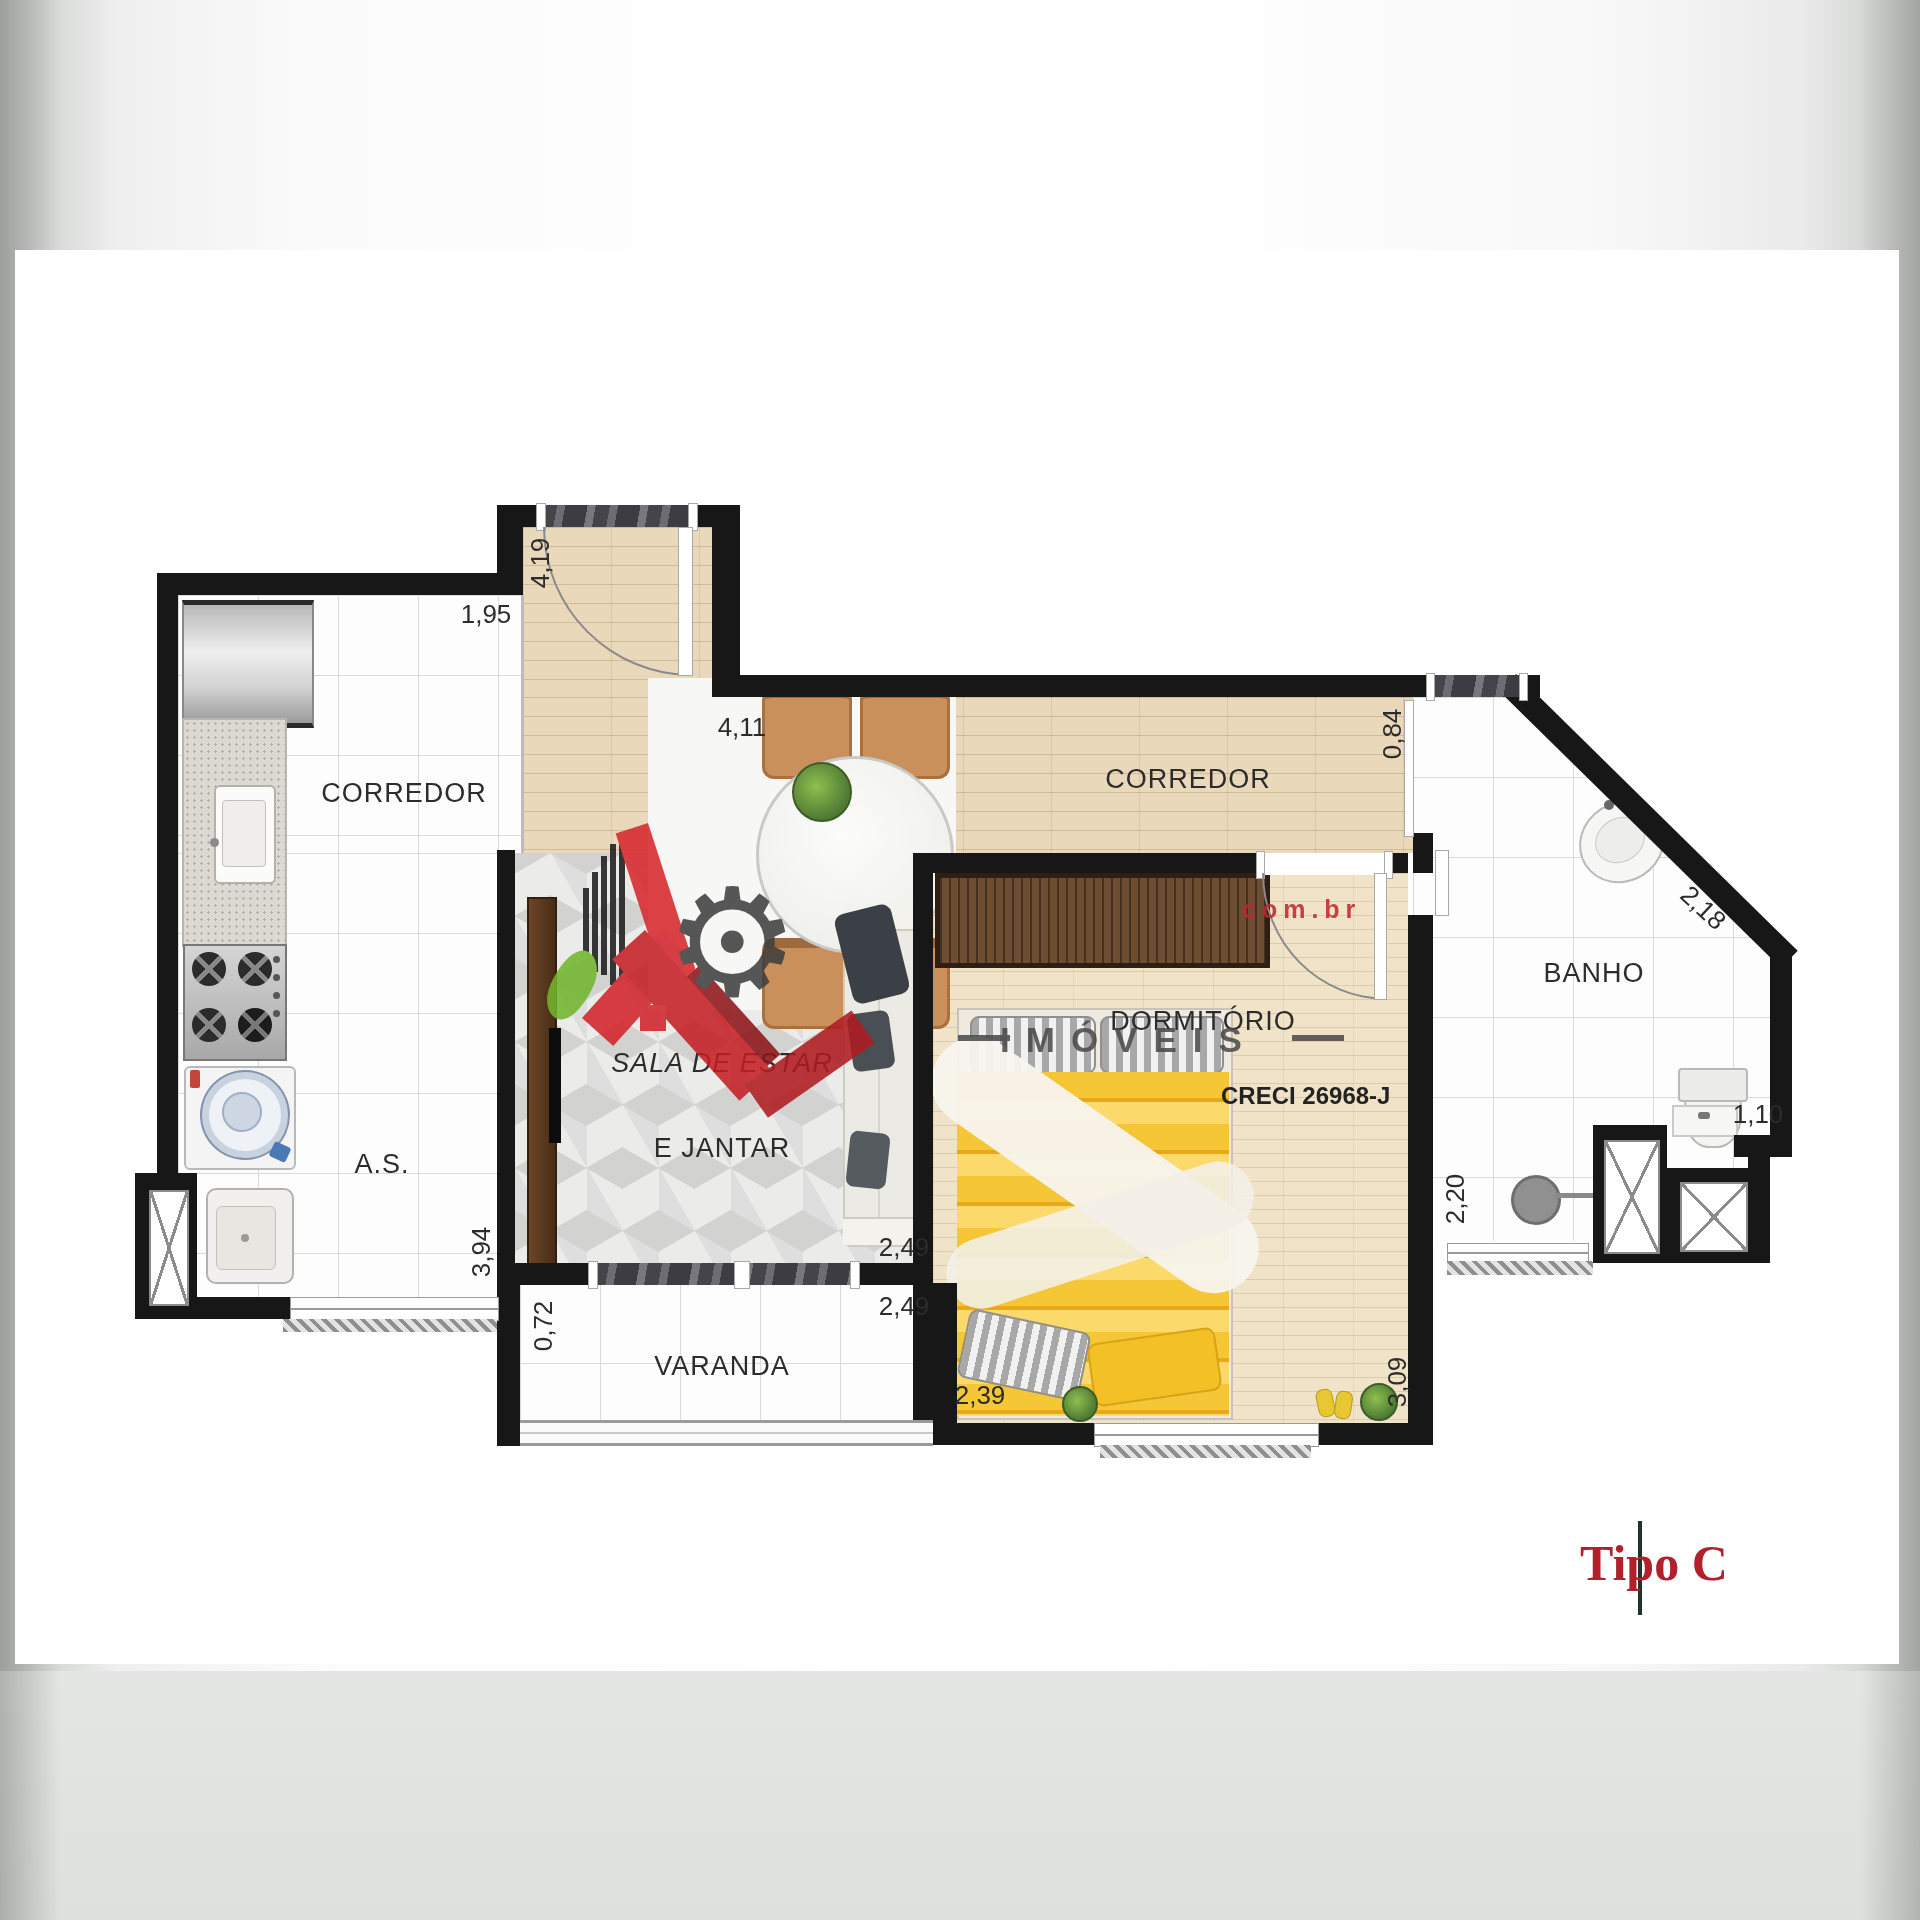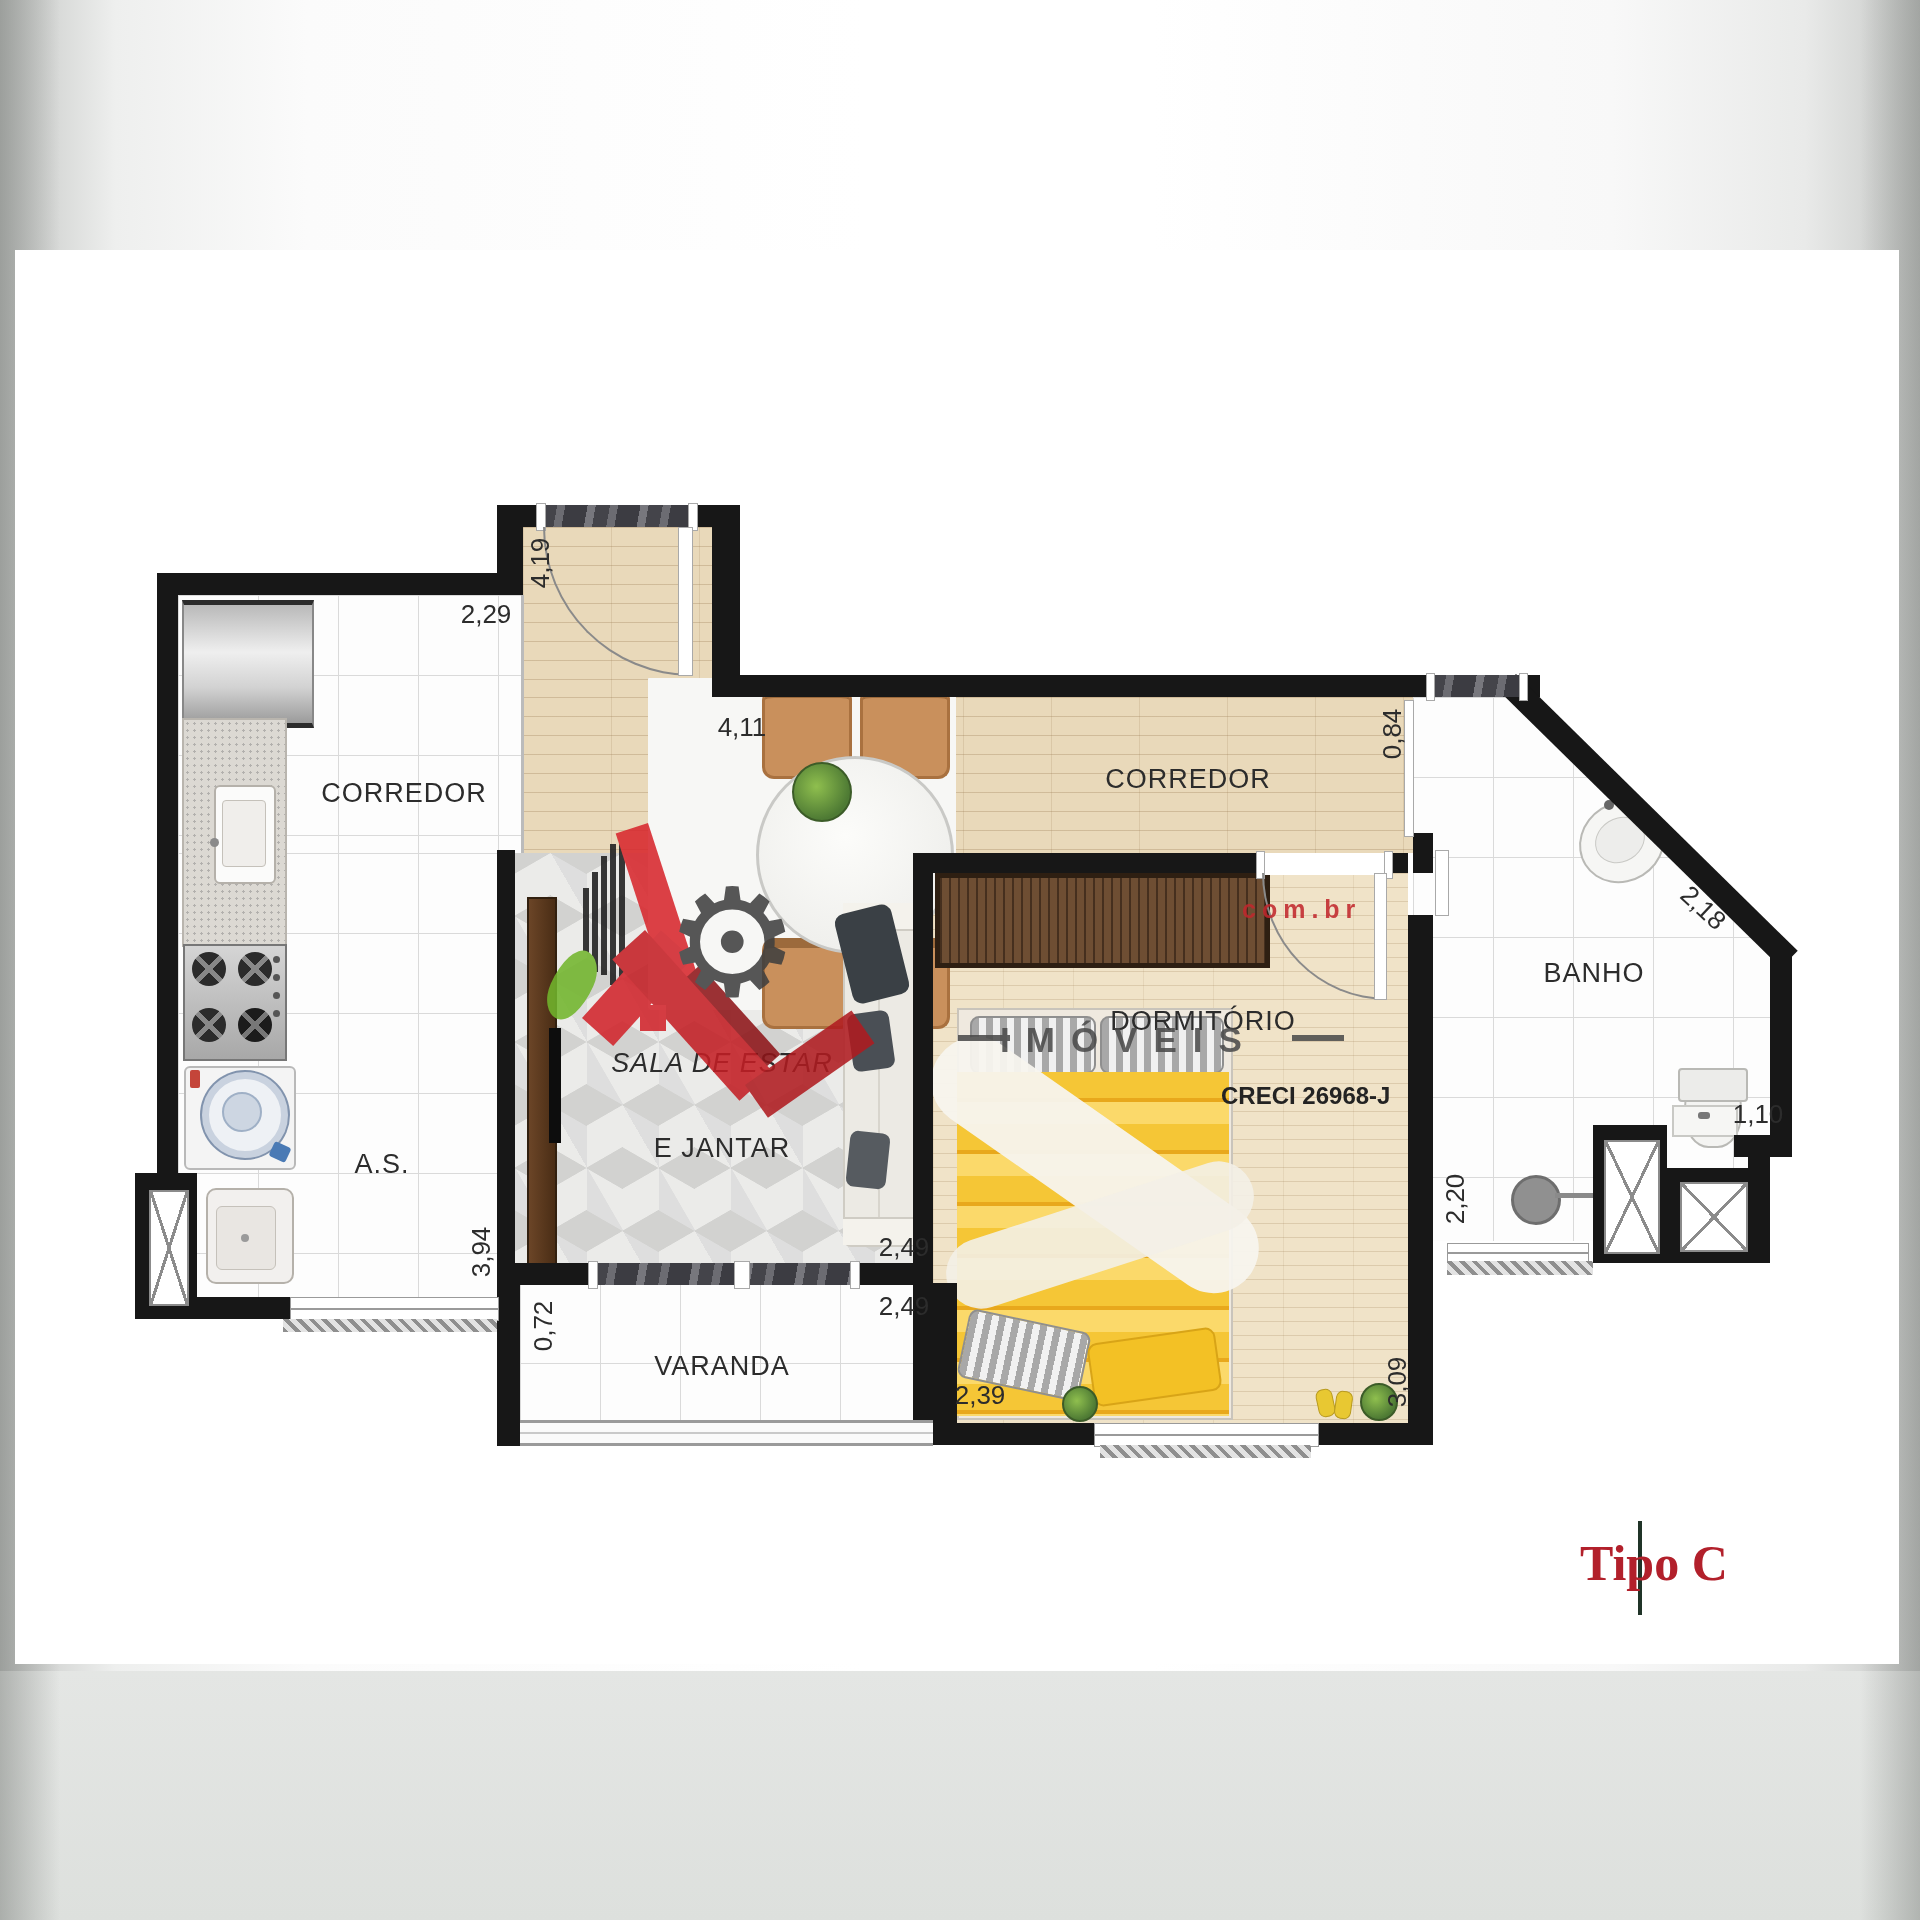--- a/index.html
+++ b/index.html
@@ -197,21 +197,21 @@
 
     <div class="abs label" style="left:389px;top:543px;">CORREDOR</div>
     <div class="abs label" style="left:1173px;top:529px;">CORREDOR</div>
     <div class="abs label" style="left:1579px;top:723px;">BANHO</div>
     <div class="abs label" style="left:367px;top:914px;">A.S.</div>
     <div class="abs label" style="left:707px;top:813px;font-style:italic;">SALA DE ESTAR</div>
     <div class="abs label" style="left:707px;top:898px;">E JANTAR</div>
     <div class="abs label" style="left:1188px;top:771px;">DORMITÓRIO</div>
     <div class="abs label" style="left:707px;top:1116px;">VARANDA</div>
 
-    <div class="abs dim" style="left:471px;top:364px;">2,29</div>
+    <div class="abs dim" style="left:471px;top:364px;">1,95</div>
     <div class="abs dim r90" style="left:525px;top:313px;">4,19</div>
     <div class="abs dim" style="left:727px;top:477px;">4,11</div>
     <div class="abs dim r90" style="left:1377px;top:484px;">0,84</div>
     <div class="abs dim r45" style="left:1688px;top:658px;">2,18</div>
     <div class="abs dim" style="left:1743px;top:864px;">1,10</div>
     <div class="abs dim r90" style="left:1440px;top:949px;">2,20</div>
     <div class="abs dim r90" style="left:466px;top:1002px;">3,94</div>
     <div class="abs dim r90" style="left:528px;top:1076px;">0,72</div>
     <div class="abs dim" style="left:889px;top:997px;">2,49</div>
     <div class="abs dim" style="left:889px;top:1056px;">2,49</div>

